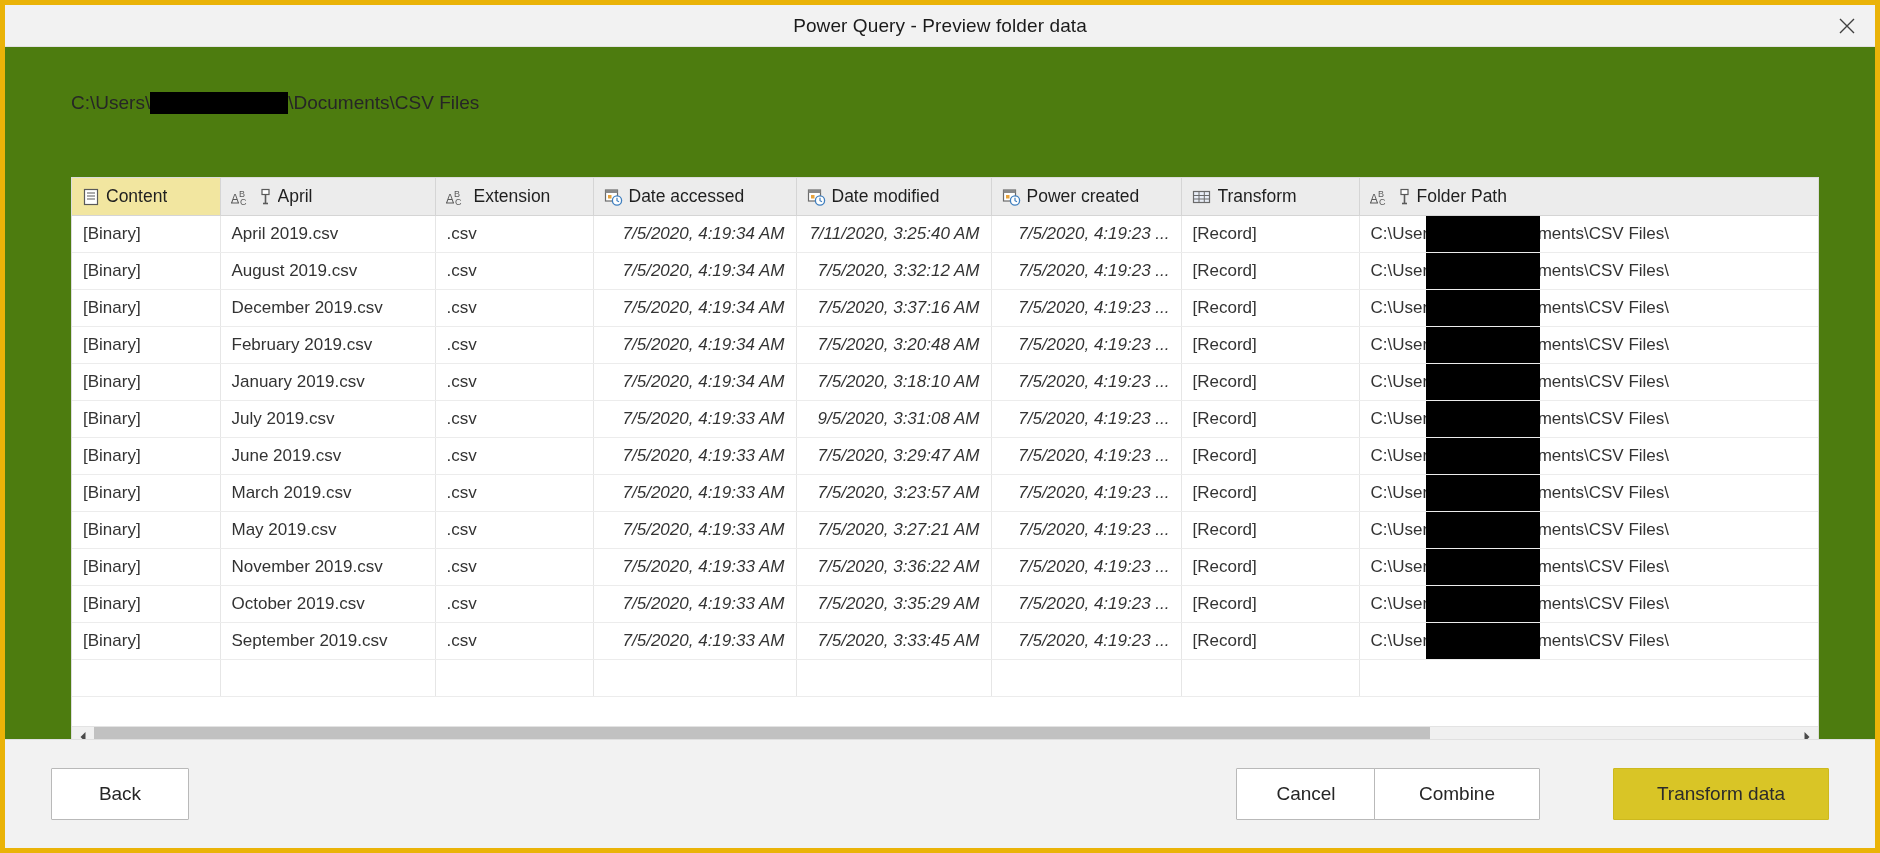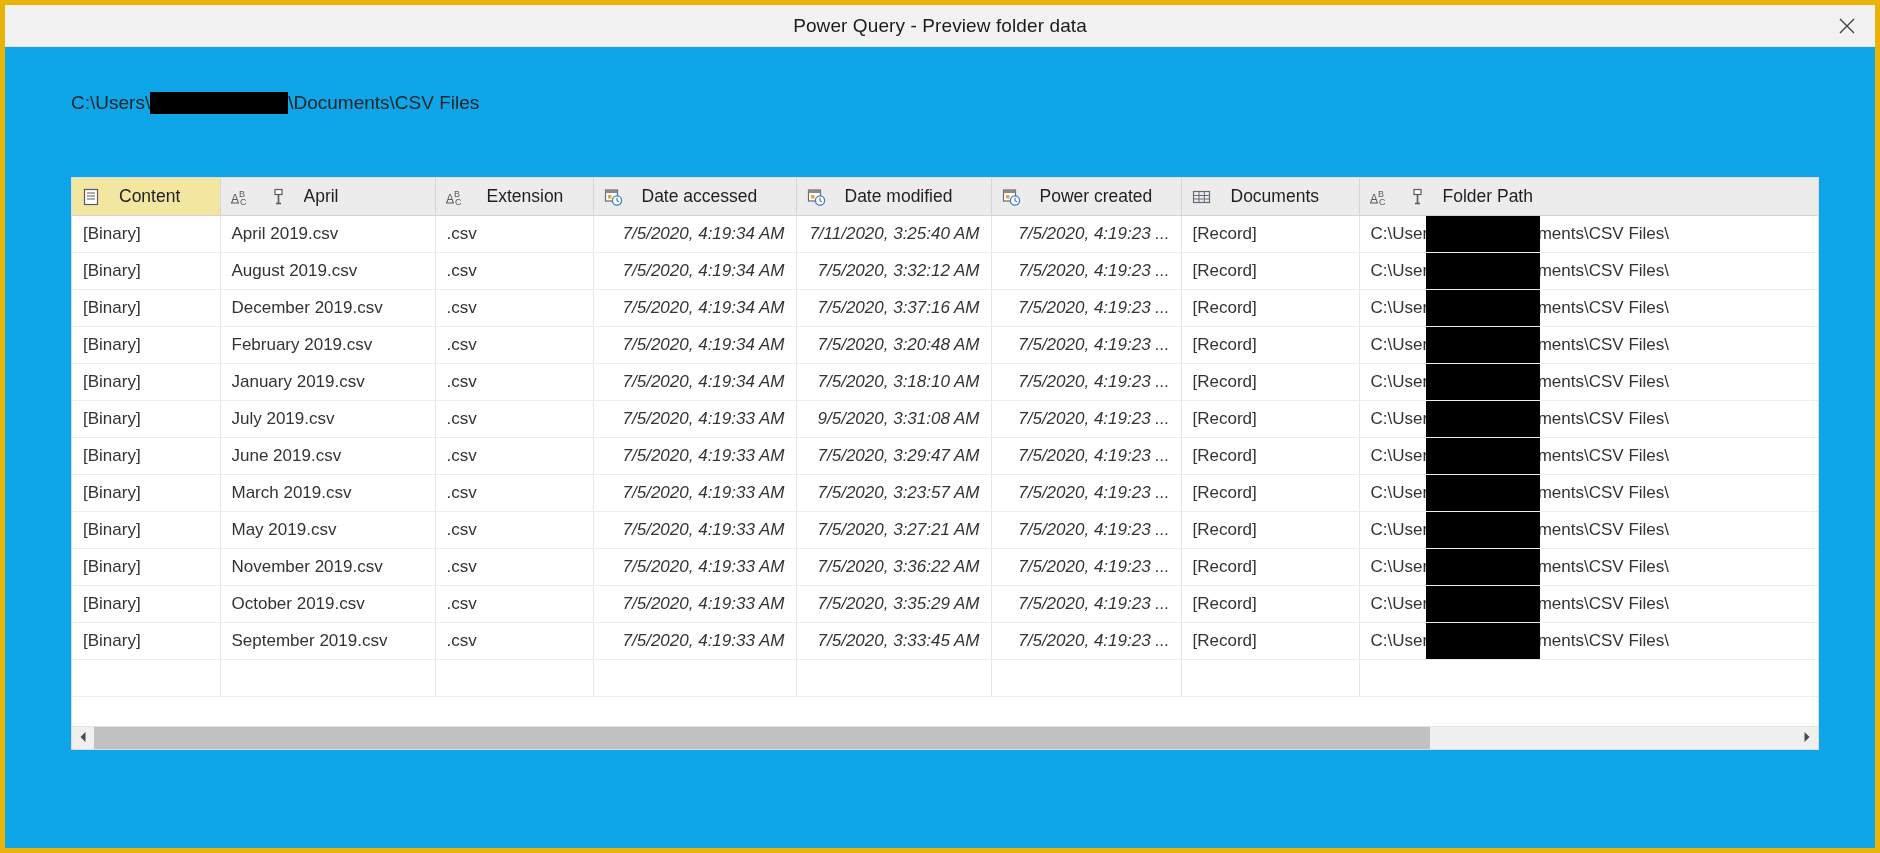--- a/index.html
+++ b/index.html
@@ -53,21 +53,21 @@
     align-items: center;
     justify-content: center;
     cursor: pointer;
   }
   .close-btn svg { display:block; }
 
   
   .content {
     flex: 1 1 auto;
     position: relative;
-    background: #0ea5e9;
+    background: #4d7c0f;
   }
 
   .path-line {
     position: absolute;
     left: 66px;
     top: 45px;
     font-size: 19px;
     color: #262626;
     white-space: nowrap;
     display: flex;
@@ -119,21 +119,21 @@
     white-space: nowrap;
     overflow: hidden;
     vertical-align: middle;
   }
   table.preview th.sel {
     background: #f2e6a0;
   }
   .th-inner {
     display: flex;
     align-items: center;
-    gap: 19px;
+    gap: 6px;
   }
   .hicon { flex: 0 0 auto; display: inline-flex; align-items:center; }
   .hlabel { overflow: hidden; text-overflow: ellipsis; }
 
   table.preview td {
     border-right: 1px solid #e6e6e6;
     border-bottom: 1px solid #ececec;
     height: 36px;
     padding: 0 11px;
     white-space: nowrap;
@@ -361,21 +361,21 @@
               </th>
 
               <th>
                 <div class="th-inner">
                   <span class="hicon">
                     <svg width="20" height="18" viewBox="0 0 20 18">
                       <rect x="1.5" y="3.5" width="16" height="11" fill="#e9eef7" stroke="#6b6b6b" stroke-width="1.2"></rect>
                       <path d="M1.5 7.5h16 M1.5 11h16 M7 3.5v11 M12.3 3.5v11" stroke="#6b6b6b" stroke-width="1"></path>
                     </svg>
                   </span>
-                  <span class="hlabel">Documents</span>
+                  <span class="hlabel">Transform</span>
                 </div>
               </th>
 
               <th>
                 <div class="th-inner">
                   <span class="hicon">
                     <svg width="22" height="18" viewBox="0 0 22 18">
                       <text x="0" y="15" font-family="Liberation Sans, sans-serif" font-size="12" fill="#5a5a5a">A</text>
                       <text x="8" y="9" font-family="Liberation Sans, sans-serif" font-size="9" fill="#5a5a5a">B</text>
                       <text x="9" y="17" font-family="Liberation Sans, sans-serif" font-size="9" fill="#5a5a5a">C</text>
@@ -544,13 +544,19 @@
           <span>
             <svg width="10" height="12" viewBox="0 0 10 12">
                 <path d="M2.5 1 L7.5 6 L2.5 11 Z" fill="#4a4a4a"></path>
               </svg>
           </span>
         </div>
       </div>
     </div>
   </div>
 
+  <div class="footer">
+    <div class="btn btn-back">Back</div>
+    <div class="btn btn-cancel">Cancel</div>
+    <div class="btn btn-combine">Combine</div>
+    <div class="btn btn-primary">Transform data</div>
+  </div>
 </div>
 
 </body></html>

